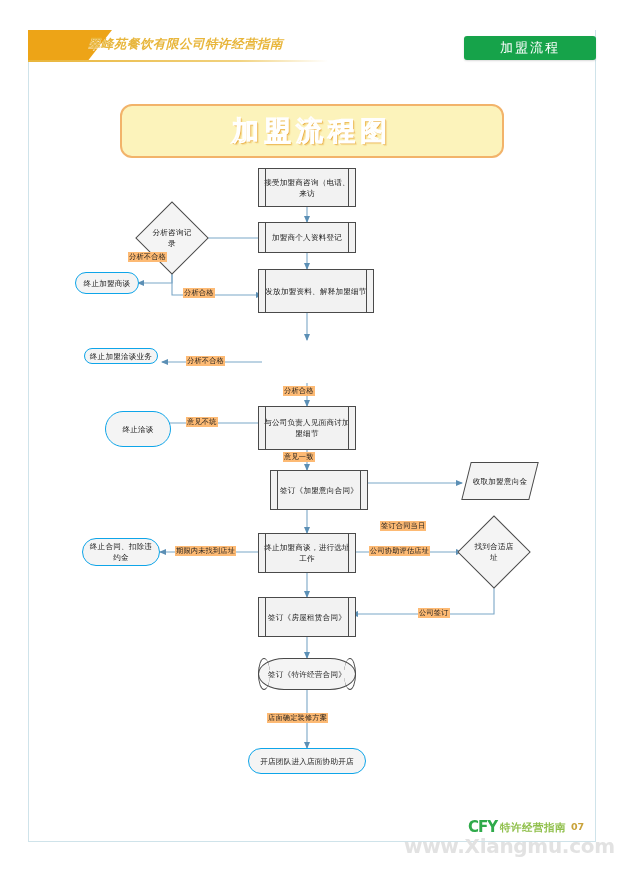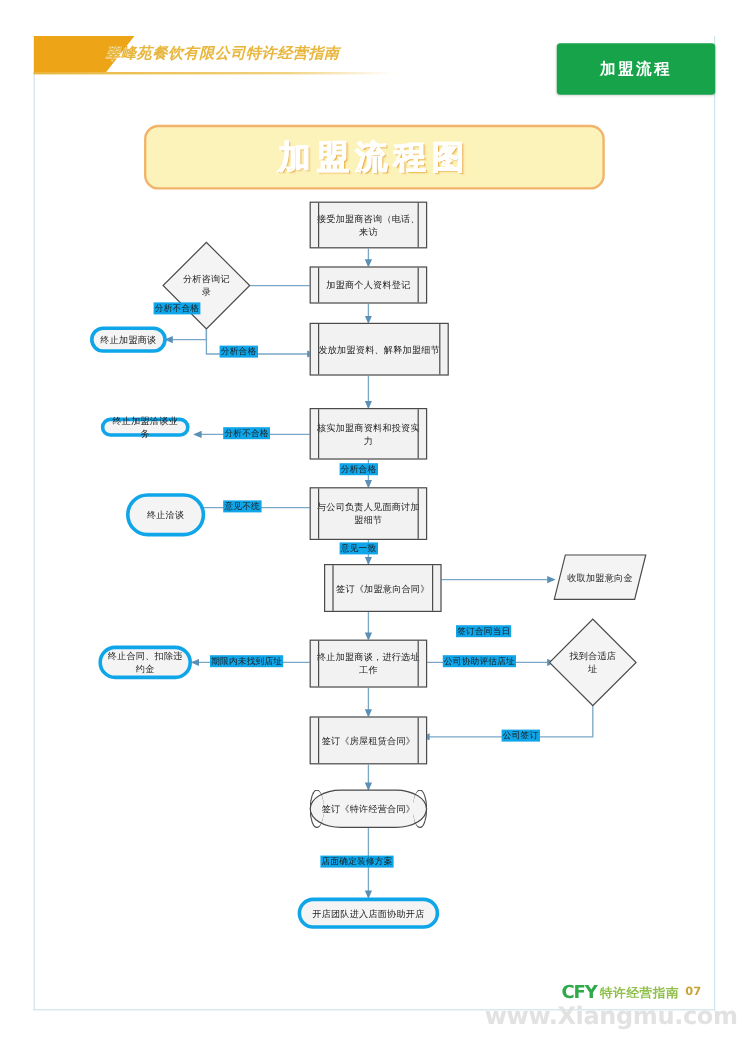--- a/index.html
+++ b/index.html
@@ -28,24 +28,24 @@
     background:linear-gradient(90deg,#e9b53a 0%,#f1d27f 70%,#ffffff 100%);
   }
   .hdr-title{
     position:absolute;left:60px;top:6px;
     font-family:"DejaVu Sans","Liberation Sans",sans-serif;
     font-size:12.5px;font-weight:bold;font-style:italic;
     color:#e8b63c;letter-spacing:.5px;white-space:nowrap;
     text-shadow:0 1px 0 rgba(255,255,255,.8);
   }
   .hdr-tab{
-    position:absolute;right:0;top:6px;width:132px;height:43px;
+    position:absolute;right:0;top:6px;width:132px;height:24px;
     background:#16a34a;border-radius:3px;
     display:flex;align-items:center;justify-content:center;
-    color:#fff;font-size:13px;font-weight:bold;letter-spacing:2px;
+    color:#fff;font-size:13px;font-weight:normal;letter-spacing:2px;
     box-shadow:0 1px 2px rgba(0,0,0,.15);
   }
 
   
   .plate{
     position:absolute;left:120px;top:104px;width:380px;height:50px;
     background:#fcf3bb;border:2px solid #f2b36a;border-radius:12px;
     display:flex;align-items:center;justify-content:center;
   }
   .plate-text{
@@ -67,21 +67,21 @@
   .proc{
     background:#f2f2f2;border:1px solid #4a4a4a;
   }
   .proc::before,.proc::after{
     content:"";position:absolute;top:0;bottom:0;width:0;border-left:1px solid #4a4a4a;
   }
   .proc::before{left:6px;}
   .proc::after{right:6px;}
 
   
-  .term{background:#f4f4f4;border:3px solid #0ea5e9;border-radius:40px;}
+  .term{background:#f4f4f4;border:1px solid #0ea5e9;border-radius:40px;}
 
   
   .cyl{background:#f4f4f4;border:1px solid #4a4a4a;border-radius:26px/50%;}
   .cyl::before,.cyl::after{
     content:"";position:absolute;top:-1px;bottom:-1px;width:11px;
     border:1px solid #4a4a4a;border-radius:50%/50%;
   }
   .cyl::before{left:-1px;border-right:none;}
   .cyl::after{right:-1px;border-left:none;}
 
@@ -99,21 +99,21 @@
   .par .psh{
     position:absolute;left:0;top:0;width:100%;height:100%;
     background:#f4f4f4;border:1px solid #4a4a4a;
     transform:skewX(-14deg);box-sizing:border-box;
   }
   .par .lbl{position:relative;z-index:2;}
 
   
   .elabel{
     position:absolute;font-size:7.2px;color:#1b1b1b;white-space:nowrap;
-    background:#0ea5e9;padding:0 1px;letter-spacing:.2px;
+    background:#fdba74;padding:0 1px;letter-spacing:.2px;
   }
 
   
   .footer{position:absolute;left:0;top:816px;width:620px;height:61px;}
   .logo{
     position:absolute;left:468px;top:2px;
     font-size:15px;font-weight:bold;color:#2faa4a;letter-spacing:-1px;
   }
   .foot-txt{
     position:absolute;left:500px;top:5px;font-size:10.5px;font-weight:bold;
@@ -207,23 +207,20 @@
     </div>
 
     <div class="node term" style="left:75px;top:272px;width:64px;height:22px;">
       <span class="lbl">终止加盟商谈</span>
     </div>
 
     <div class="node proc" style="left:258px;top:269px;width:116px;height:44px;">
       <span class="lbl">发放加盟资料、解释加盟细节</span>
     </div>
 
-    <div class="node proc" style="left:258px;top:340px;width:98px;height:43px;">
-      <span class="lbl">核实加盟商资料和投资实力</span>
-    </div>
 
     <div class="node term" style="left:84px;top:348px;width:74px;height:16px;">
       <span class="lbl">终止加盟洽谈业务</span>
     </div>
 
     <div class="node proc" style="left:258px;top:406px;width:98px;height:44px;">
       <span class="lbl">与公司负责人见面商讨加盟细节</span>
     </div>
 
     <div class="node term" style="left:105px;top:411px;width:66px;height:36px;">

